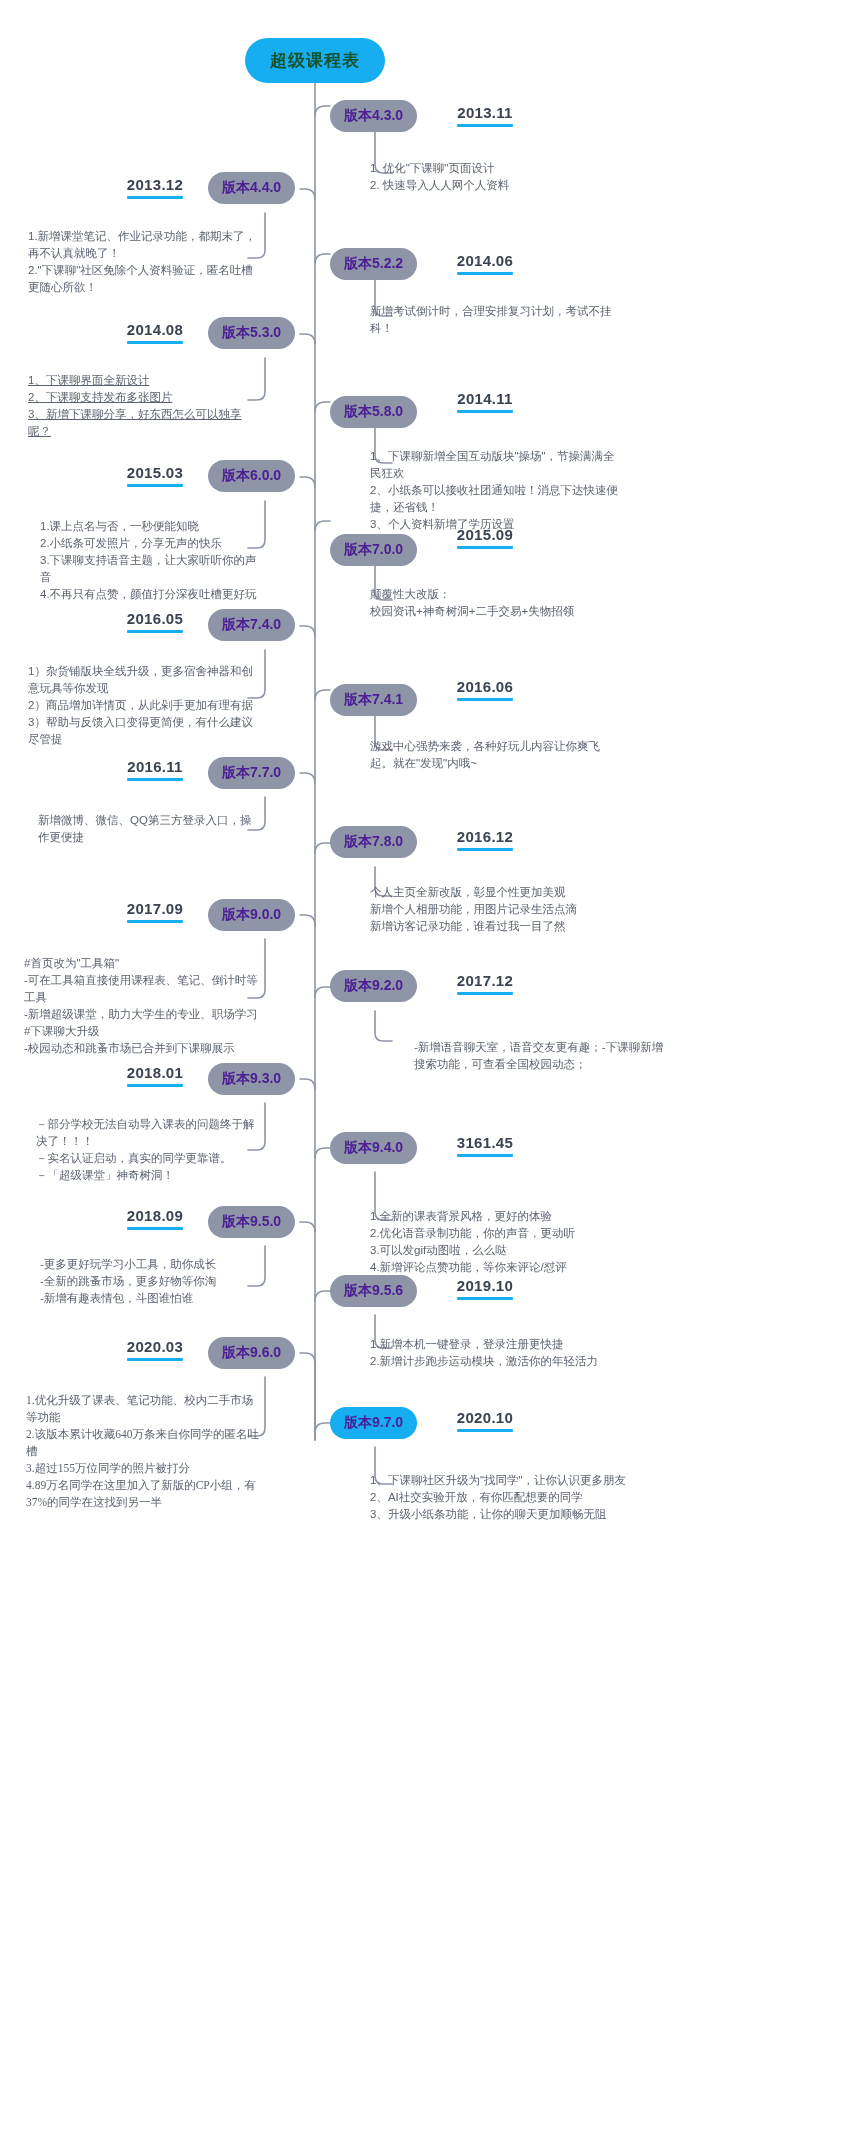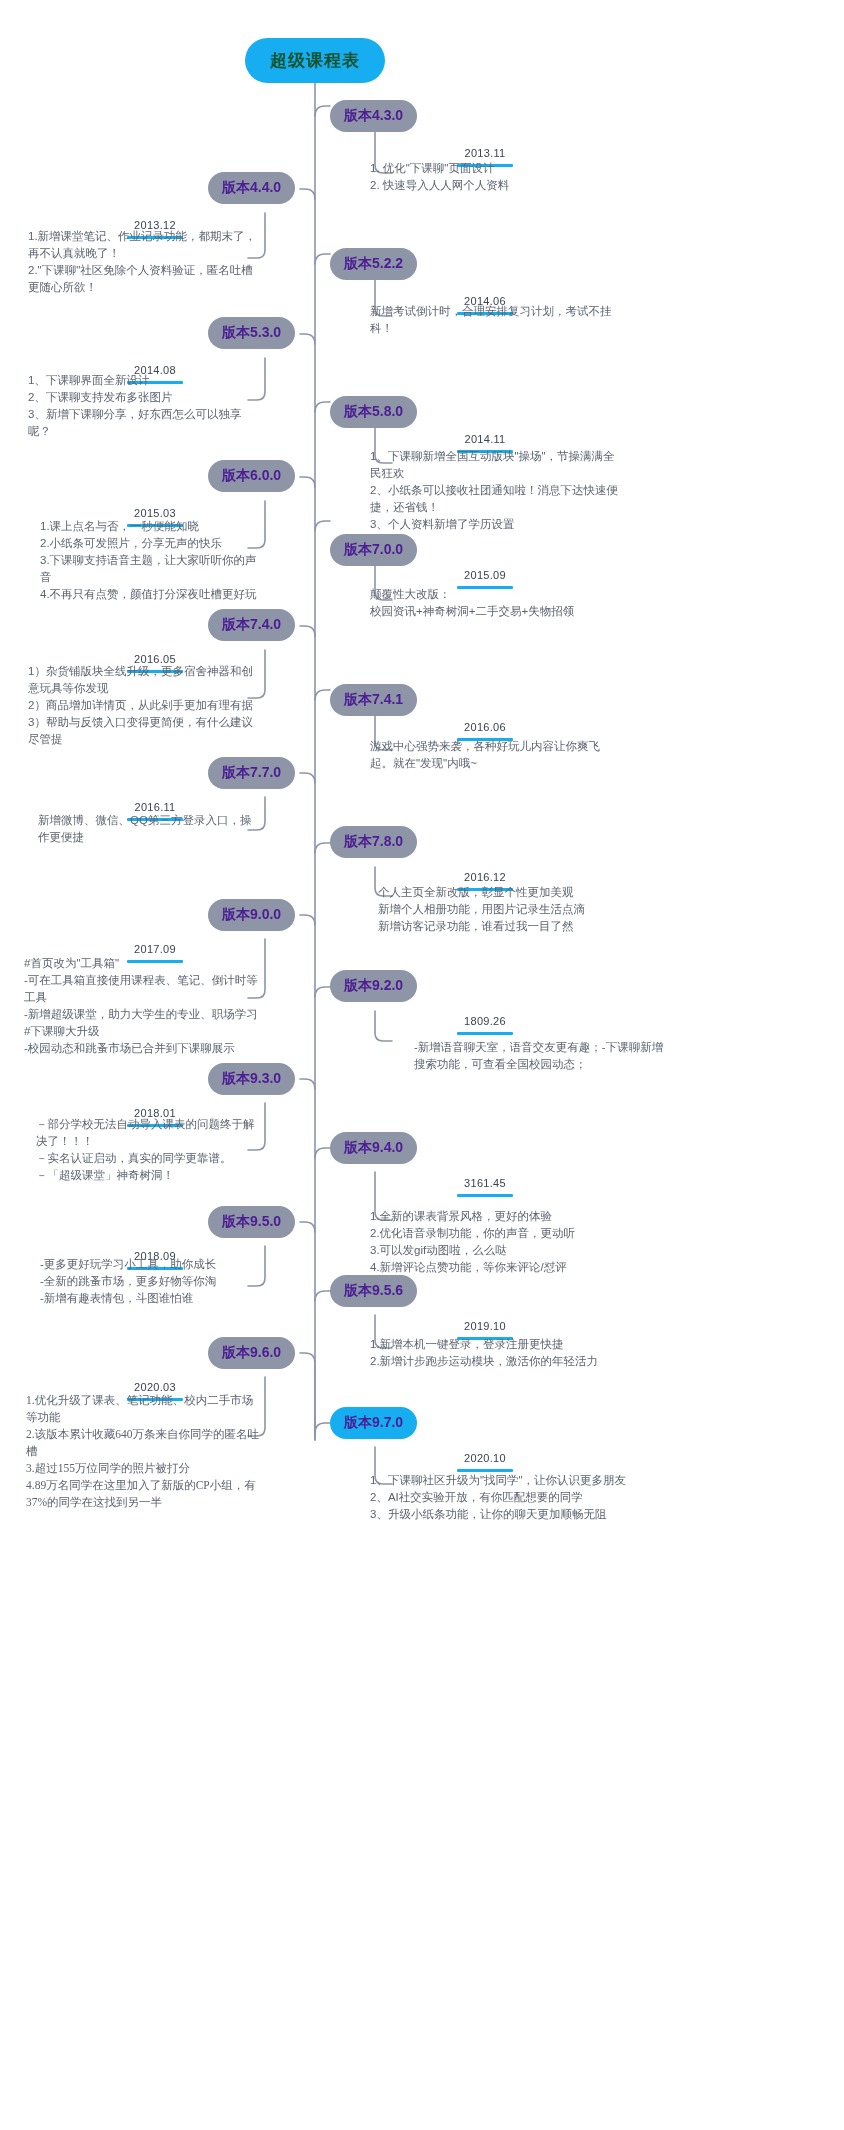--- a/index.html
+++ b/index.html
@@ -25,21 +25,21 @@
     position:absolute;height:32px;
     background:#8d95a6;border-radius:16px;
     display:flex;align-items:center;justify-content:center;
     color:#4c1d95;font-size:14px;font-weight:bold;
     box-sizing:border-box;padding:0 14px;white-space:nowrap;
   }
   .ver-pill.accent{background:#16aef0;}
 
   
   .date-wrap{position:absolute;display:flex;flex-direction:column;align-items:center;}
-  .date-txt{font-size:11px;font-weight:normal;color:#3a4352;letter-spacing:.3px;line-height:14px;margin-top:40px;}
+  .date-txt{font-size:15px;font-weight:bold;color:#3a4352;letter-spacing:.3px;line-height:14px;}
   .date-rule{margin-top:4px;width:56px;height:3px;background:#16aef0;border-radius:1px;}
 
   
   .desc{
     position:absolute;font-size:11.5px;line-height:17px;color:#5b6270;
     white-space:pre-line;
   }
   .desc.right{text-align:left;}
   .desc.left{text-align:left;}
 </style>
@@ -132,21 +132,21 @@
   </div>
   <div class="desc right" style="left:370px;top:303px;width:250px;">新增考试倒计时，合理安排复习计划，考试不挂科！</div>
 
   <div class="ver-pill" style="left:208px;top:317px;">
     <span>版本5.3.0</span>
   </div>
   <div class="date-wrap" style="left:110px;top:323px;width:90px;">
     <span class="date-txt">2014.08</span>
     <span class="date-rule"></span>
   </div>
-  <div class="desc left" style="left:28px;top:372px;width:232px;">1、下课聊界面全新设计
+  <div class="desc left" style="left:28px;top:372px;width:232px;text-decoration:underline;">1、下课聊界面全新设计
 2、下课聊支持发布多张图片
 3、新增下课聊分享，好东西怎么可以独享呢？</div>
 
   <div class="ver-pill" style="left:330px;top:396px;">
     <span>版本5.8.0</span>
   </div>
   <div class="date-wrap" style="left:430px;top:392px;width:110px;">
     <span class="date-txt">2014.11</span>
     <span class="date-rule"></span>
   </div>
@@ -205,42 +205,42 @@
   </div>
   <div class="desc left" style="left:38px;top:812px;width:222px;">新增微博、微信、QQ第三方登录入口，操作更便捷</div>
 
   <div class="ver-pill" style="left:330px;top:826px;">
     <span>版本7.8.0</span>
   </div>
   <div class="date-wrap" style="left:430px;top:830px;width:110px;">
     <span class="date-txt">2016.12</span>
     <span class="date-rule"></span>
   </div>
-  <div class="desc right" style="left:370px;top:884px;width:262px;margin-left:8px;">个人主页全新改版，彰显个性更加美观
+  <div class="desc right" style="left:370px;top:884px;width:262px;">个人主页全新改版，彰显个性更加美观
 新增个人相册功能，用图片记录生活点滴
 新增访客记录功能，谁看过我一目了然</div>
 
   <div class="ver-pill" style="left:208px;top:899px;">
     <span>版本9.0.0</span>
   </div>
   <div class="date-wrap" style="left:110px;top:902px;width:90px;">
     <span class="date-txt">2017.09</span>
     <span class="date-rule"></span>
   </div>
   <div class="desc left" style="left:24px;top:955px;width:238px;">#首页改为"工具箱"
 -可在工具箱直接使用课程表、笔记、倒计时等工具
 -新增超级课堂，助力大学生的专业、职场学习
 #下课聊大升级
 -校园动态和跳蚤市场已合并到下课聊展示</div>
 
   <div class="ver-pill" style="left:330px;top:970px;">
     <span>版本9.2.0</span>
   </div>
   <div class="date-wrap" style="left:430px;top:974px;width:110px;">
-    <span class="date-txt">1809.26</span>
+    <span class="date-txt">2017.12</span>
     <span class="date-rule"></span>
   </div>
   <div class="desc right" style="left:370px;top:1039px;width:258px;margin-left:44px;">-新增语音聊天室，语音交友更有趣；-下课聊新增搜索功能，可查看全国校园动态；</div>
 
   <div class="ver-pill" style="left:208px;top:1063px;">
     <span>版本9.3.0</span>
   </div>
   <div class="date-wrap" style="left:110px;top:1066px;width:90px;">
     <span class="date-txt">2018.01</span>
     <span class="date-rule"></span>

